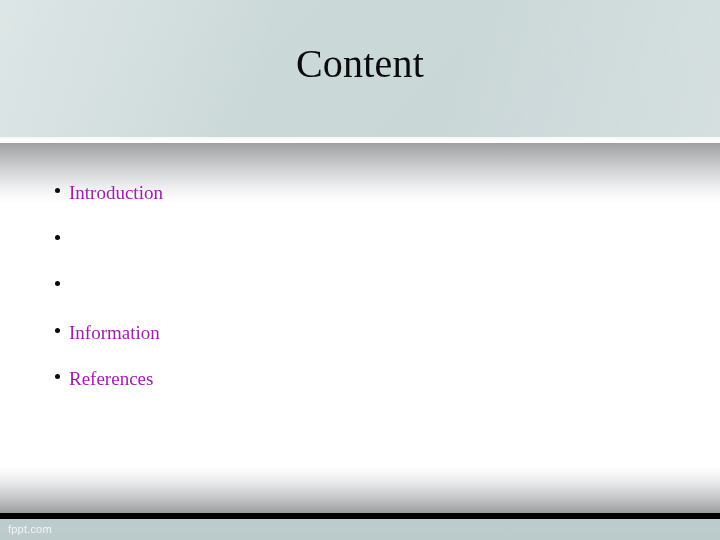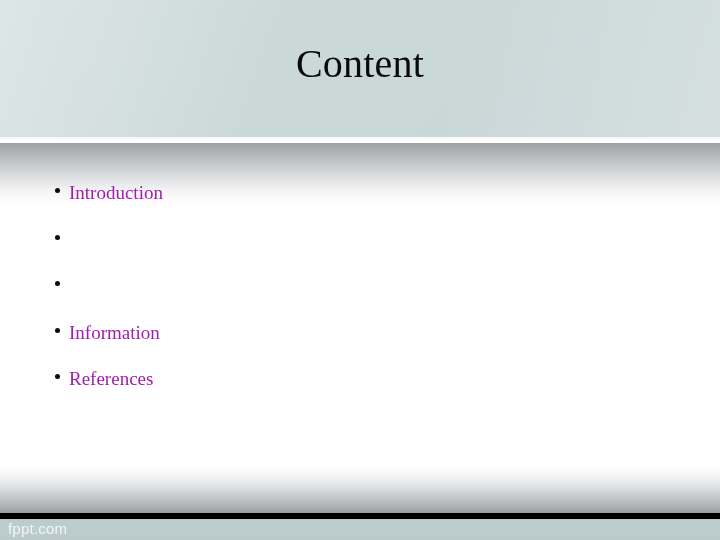--- a/index.html
+++ b/index.html
@@ -152,21 +152,21 @@
     top: 519px;
     width: 720px;
     height: 21px;
     background: linear-gradient(to bottom, #bccbcb 0%, #bdcccc 60%, #bacaca 100%);
   }
   .footer-watermark {
     position: absolute;
     left: 8px;
     top: 3px;
     font-family: "Liberation Sans", "DejaVu Sans", sans-serif;
-    font-size: 15px;
+    font-size: 11px;
     line-height: 14px;
     color: #f2f5f5;
     letter-spacing: 0.2px;
   }
 </style>
 </head>
 <body>
 
 <div id="slide">
 

